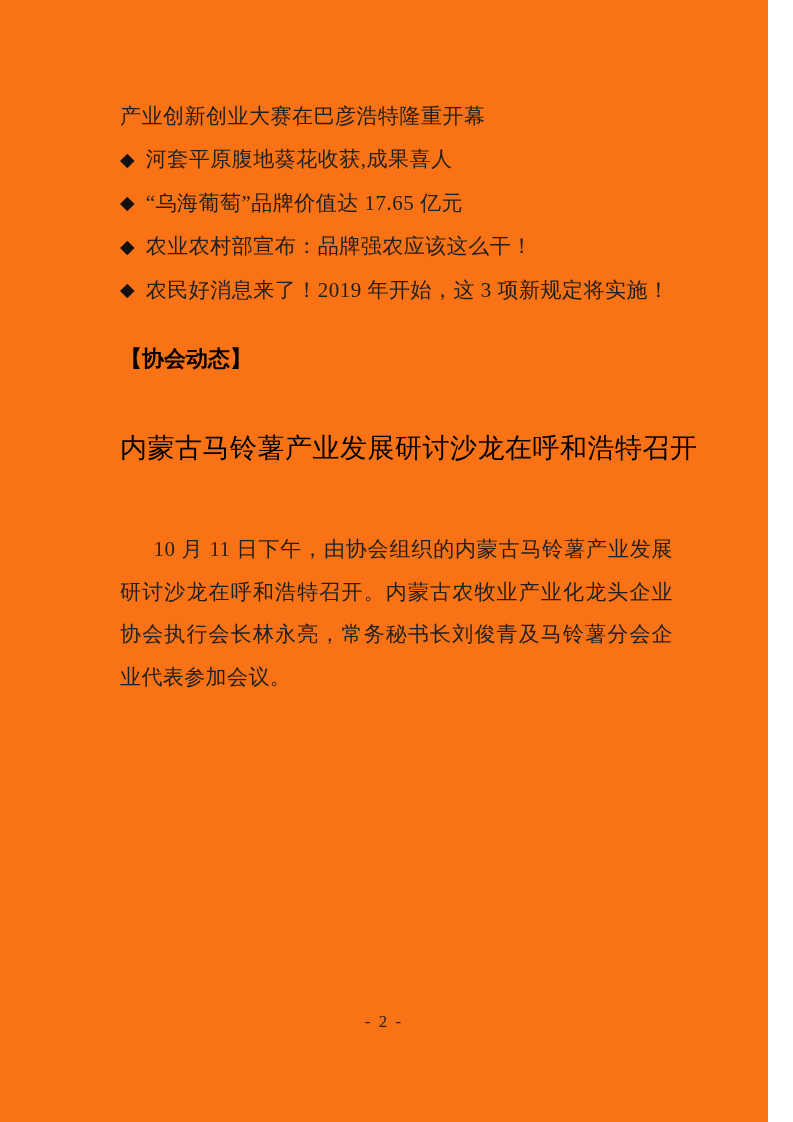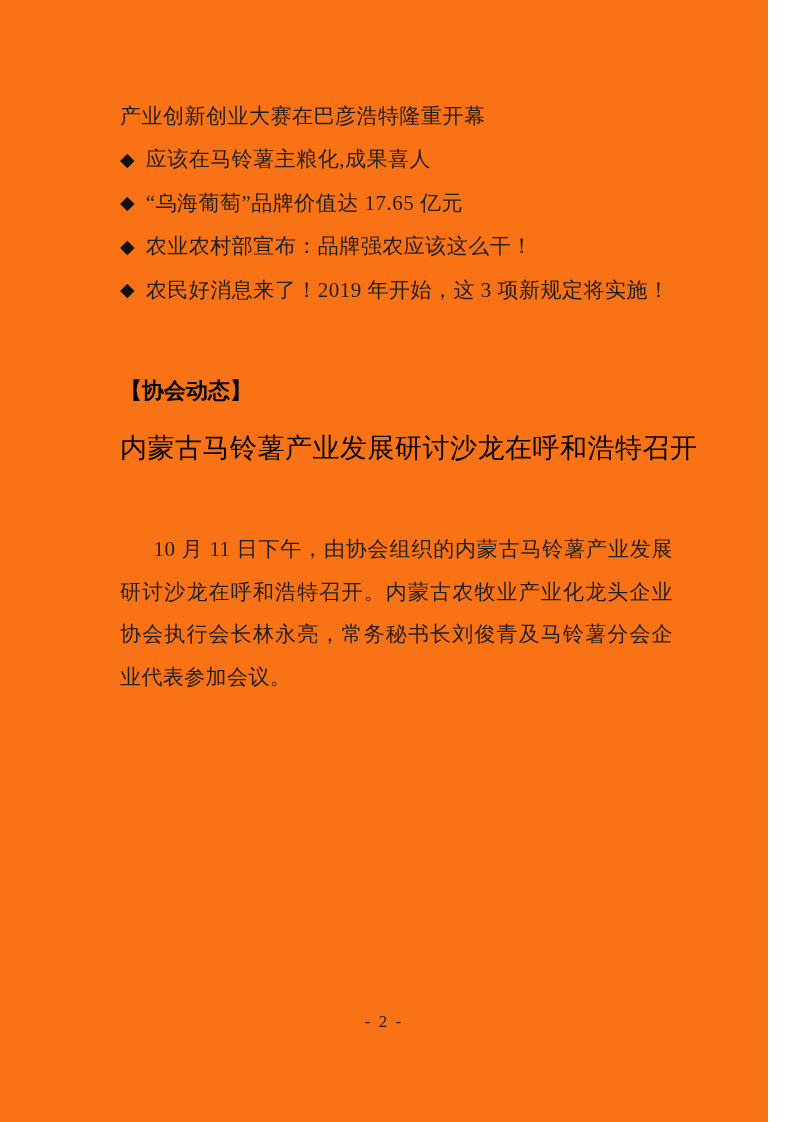--- a/index.html
+++ b/index.html
@@ -33,21 +33,21 @@
   }
   .bullet-icon {
     font-size: 19px;
     color: #111111;
     margin-right: 11px;
     flex: 0 0 auto;
   }
   .news-text { letter-spacing: 0.5px; }
   
   .section-header {
-    top: 376px;
+    top: 344px;
     font-family: "Liberation Sans", "DejaVu Sans", sans-serif;
     font-weight: bold;
     font-size: 22px;
     line-height: 30px;
     color: #000000;
   }
   
   .article-title {
     top: 430px;
     font-size: 27px;
@@ -87,21 +87,21 @@
 <body>
 
 <div class="page">
 
   <div class="content-col news-block">
     <div class="news-line">
       <span class="news-text">产业创新创业大赛在巴彦浩特隆重开幕</span>
     </div>
     <div class="news-line">
       <span class="bullet-icon">◆</span>
-      <span class="news-text">应该在马铃薯主粮化,成果喜人</span>
+      <span class="news-text">河套平原腹地葵花收获,成果喜人</span>
     </div>
     <div class="news-line">
       <span class="bullet-icon">◆</span>
       <span class="news-text">“乌海葡萄”品牌价值达 17.65 亿元</span>
     </div>
     <div class="news-line">
       <span class="bullet-icon">◆</span>
       <span class="news-text">农业农村部宣布：品牌强农应该这么干！</span>
     </div>
     <div class="news-line">

